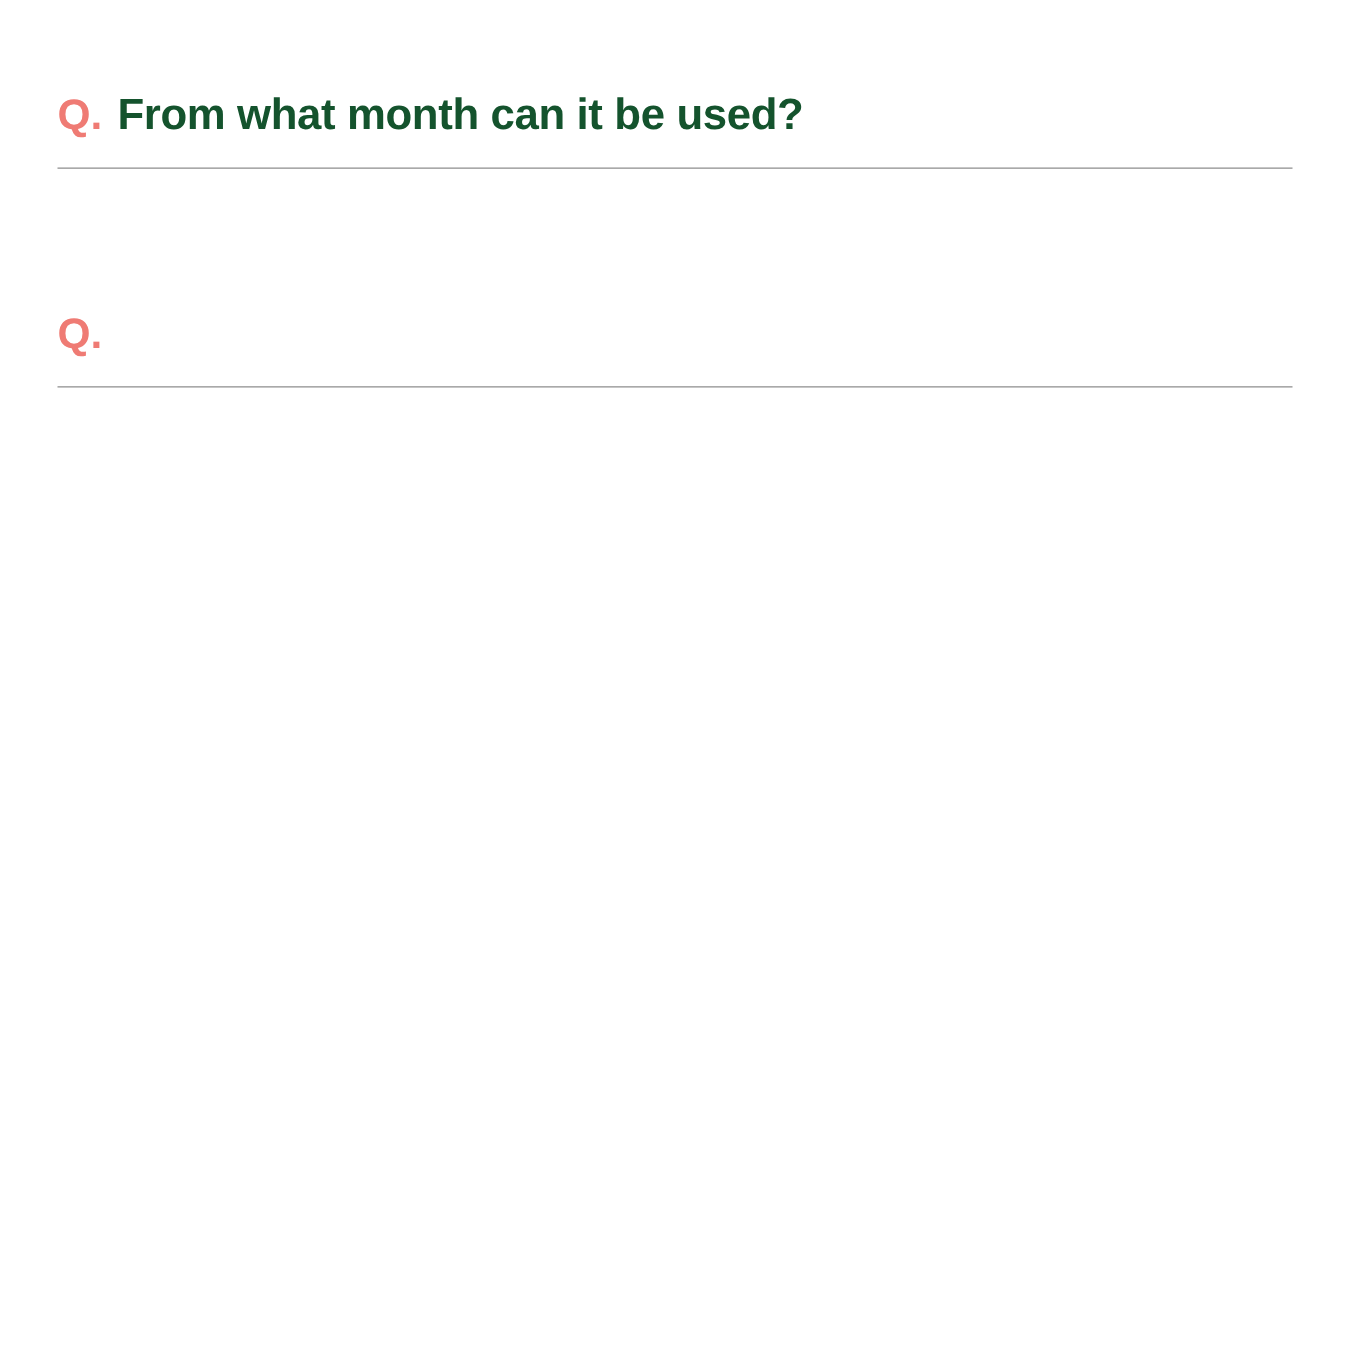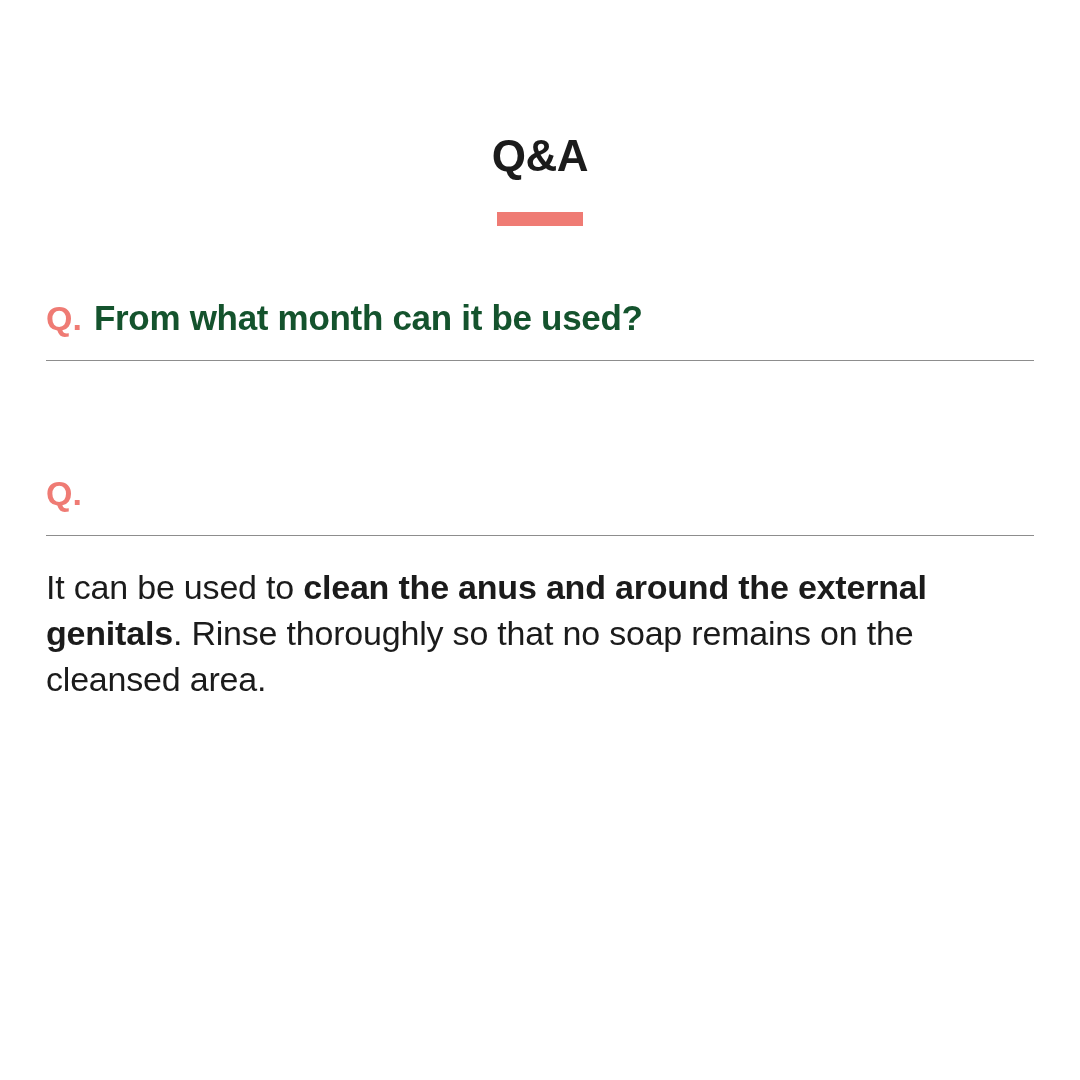--- a/index.html
+++ b/index.html
@@ -78,35 +78,30 @@
   }
   .answer-text b {
     font-weight: bold;
   }
 </style>
 </head>
 <body>
 
 <div class="page">
 
-  <div class="header">
-    <div class="title">Q&amp;A</div>
-    <div class="title-underline"></div>
-  </div>
 
   <div class="content">
 
     <div class="qa-block first">
       <div class="question-row">
         <span class="q-mark">Q.</span>
         <span class="question-text">From what month can it be used?</span>
       </div>
     </div>
 
     <div class="qa-block second">
       <div class="question-row">
         <span class="q-mark">Q.</span>
       </div>
-      <div class="answer-text"><span>It can be used to </span><b>clean the anus and around the external genitals</b><span>. Rinse thoroughly so that no soap remains on the cleansed area.</span></div>
     </div>
 
   </div>
 </div>
 
 </body></html>

